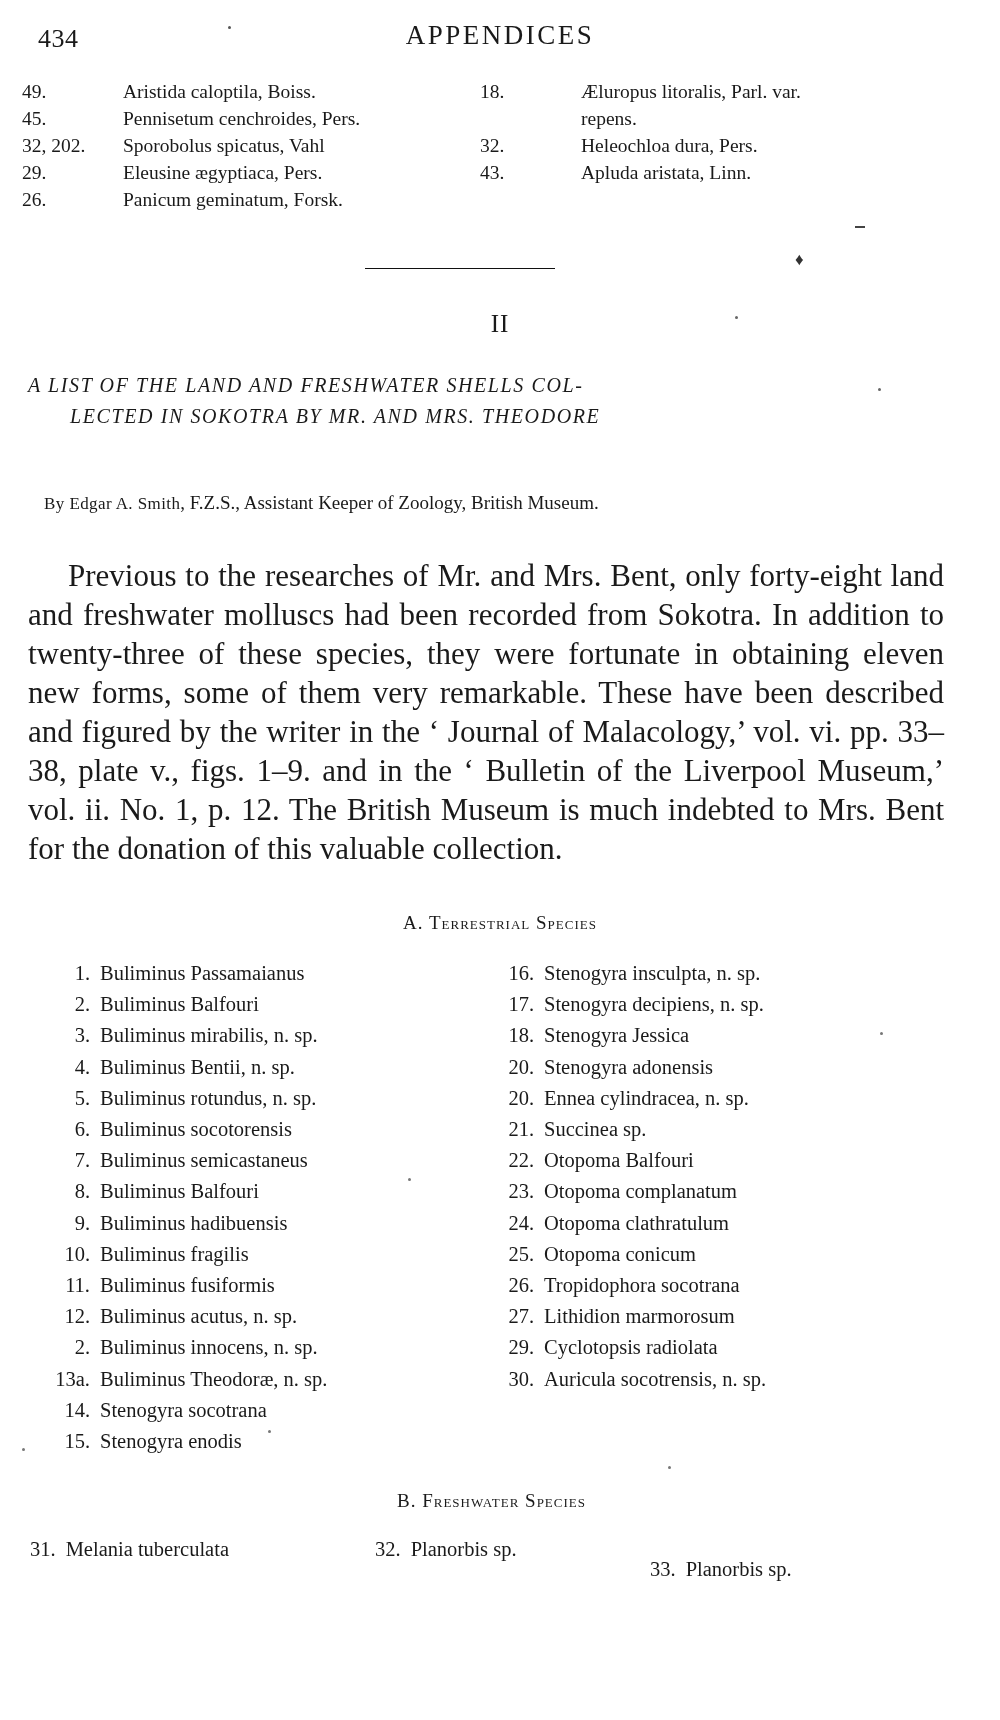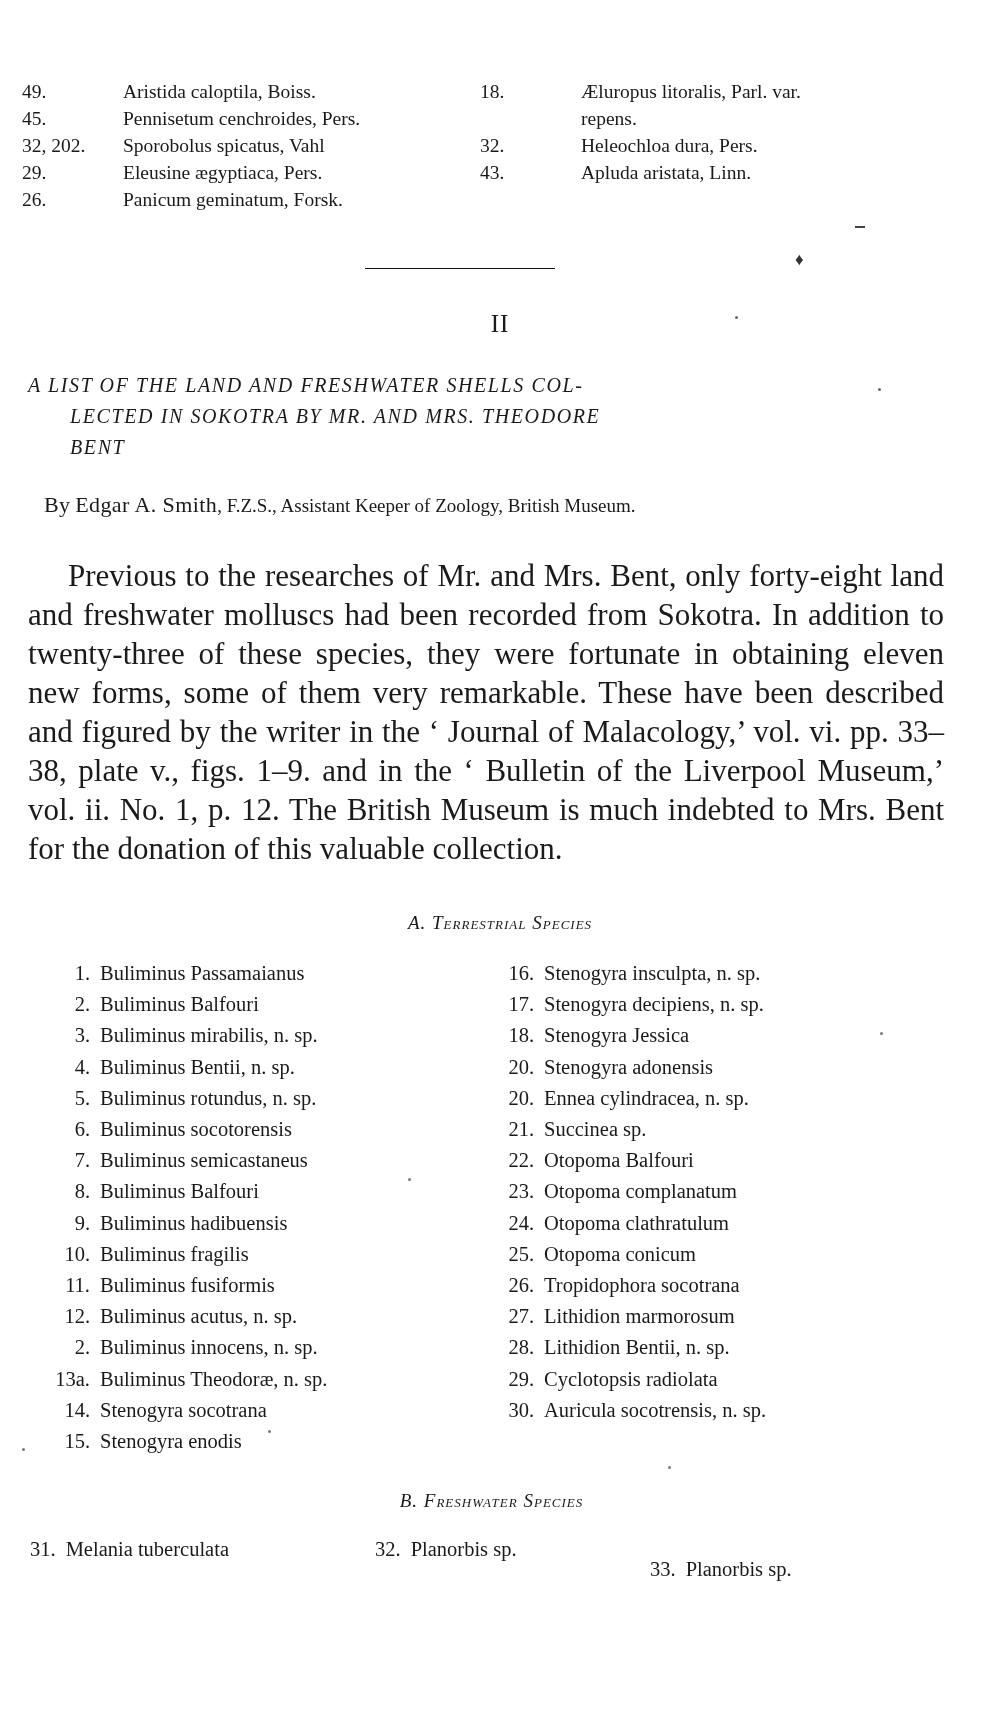--- a/index.html
+++ b/index.html
@@ -165,21 +165,21 @@
 
   
   .byline {
     position: absolute;
     top: 492px;
     left: 44px;
     width: 910px;
     font-size: 19px;
   }
   .sc {
-    font-size: 22px;
+    font-size: 17px;
     letter-spacing: 0.4px;
   }
 
   
   .para {
     position: absolute;
     top: 556px;
     left: 28px;
     width: 916px;
     font-size: 31px;
@@ -202,21 +202,20 @@
     top: 1490px;
     left: 0;
     width: 983px;
     text-align: center;
     font-size: 19px;
   }
   .smallcaps {
     font-variant: small-caps;
     letter-spacing: 1px;
     font-size: 19px;
-    font-style: italic;
   }
 
   
   .terr {
     position: absolute;
     top: 958px;
     left: 0;
     width: 1000px;
     font-size: 20.5px;
     line-height: 31.2px;
@@ -267,20 +266,25 @@
     position: absolute;
     background: #777;
     border-radius: 50%;
   }
 </style>
 </head>
 <body>
 
 <div class="page">
 
+  <div class="header">
+    <div class="folio">434</div>
+    <div class="running-head">APPENDICES</div>
+    <div class="stray-dot-1"></div>
+  </div>
 
   <div class="top-lists">
     <div class="top-col-left">
       <div class="tl-row">
         <span class="tl-num w-narrow">49.</span>
         <span class="tl-text">Aristida caloptila, Boiss.</span>
       </div>
       <div class="tl-row">
         <span class="tl-num w-narrow">45.</span>
         <span class="tl-text">Pennisetum cenchroides, Pers.</span>
@@ -320,21 +324,20 @@
   <div class="rule"></div>
   <div class="stray-mark">♦</div>
   <div class="stray-dot-2"></div>
   <div class="stray-dot-3"></div>
 
   <div class="section-num">II</div>
 
   <div class="title">
     <span class="l1">A  LIST  OF  THE  LAND  AND  FRESHWATER  SHELLS  COL-</span>
     <span class="l2">LECTED  IN  SOKOTRA  BY  MR.  AND  MRS.  THEODORE</span>
-    <span class="l3">BENT</span>
   </div>
 
   <div class="byline">
     <span class="sc">By</span><span>&nbsp;</span><span class="sc">Edgar A. Smith</span><span>, F.Z.S., Assistant Keeper of Zoology, British Museum.</span>
   </div>
 
   <div class="para">Previous to the researches of Mr. and Mrs. Bent, only forty-eight land and freshwater molluscs had been recorded from Sokotra.   In addition to twenty-three of these species, they were fortunate in obtaining eleven new forms, some of them very remarkable.   These have been described and figured by the writer in the ‘ Journal of Malacology,’ vol. vi. pp. 33–38, plate v., figs. 1–9. and in the ‘ Bulletin of the Liverpool Museum,’ vol. ii. No. 1, p. 12. The British Museum is much indebted to Mrs. Bent for the donation of this valuable collection.</div>
 
   <div class="sub-a">
     <span class="smallcaps">A. Terrestrial Species</span>
@@ -449,24 +452,20 @@
           <span class="sp-num">25.</span>
           <span class="sp-name">Otopoma conicum</span>
         </div>
       <div class="sp-row">
           <span class="sp-num">26.</span>
           <span class="sp-name">Tropidophora socotrana</span>
         </div>
       <div class="sp-row">
           <span class="sp-num">27.</span>
           <span class="sp-name">Lithidion marmorosum</span>
-        </div>
-      <div class="sp-row">
-          <span class="sp-num">28.</span>
-          <span class="sp-name">Lithidion Bentii, n. sp.</span>
         </div>
       <div class="sp-row">
           <span class="sp-num">29.</span>
           <span class="sp-name">Cyclotopsis radiolata</span>
         </div>
       <div class="sp-row">
           <span class="sp-num">30.</span>
           <span class="sp-name">Auricula socotrensis, n. sp.</span>
         </div>
     </div>

